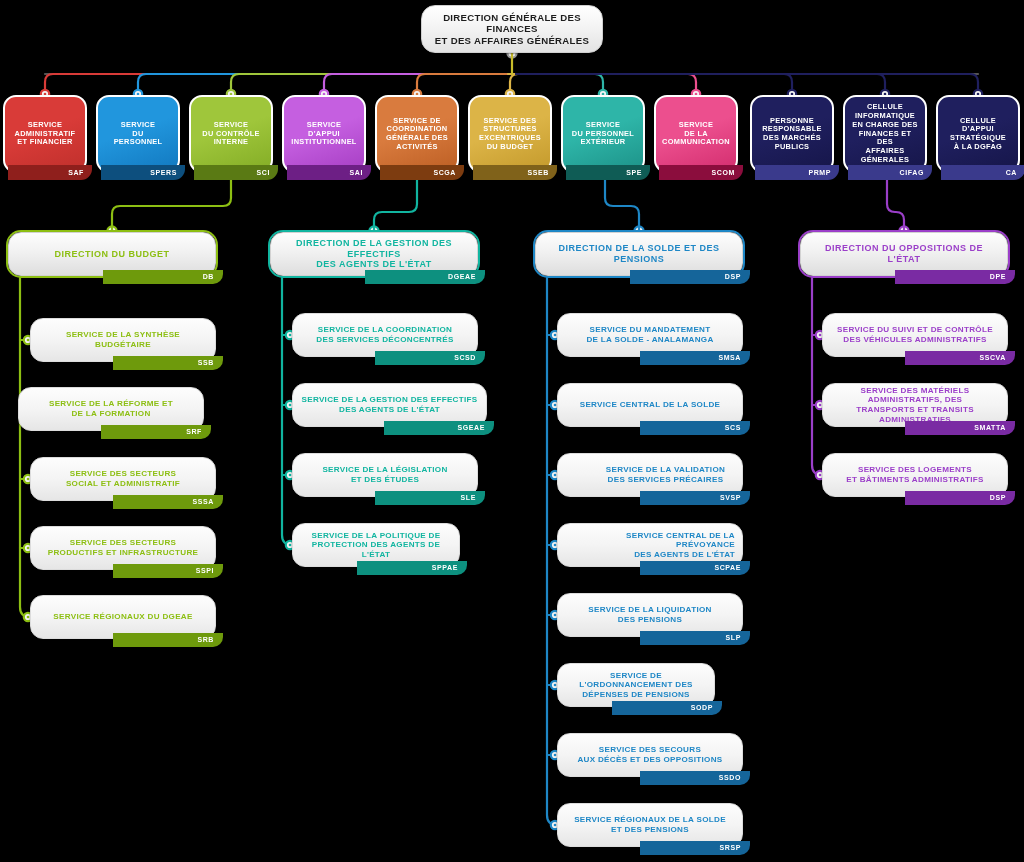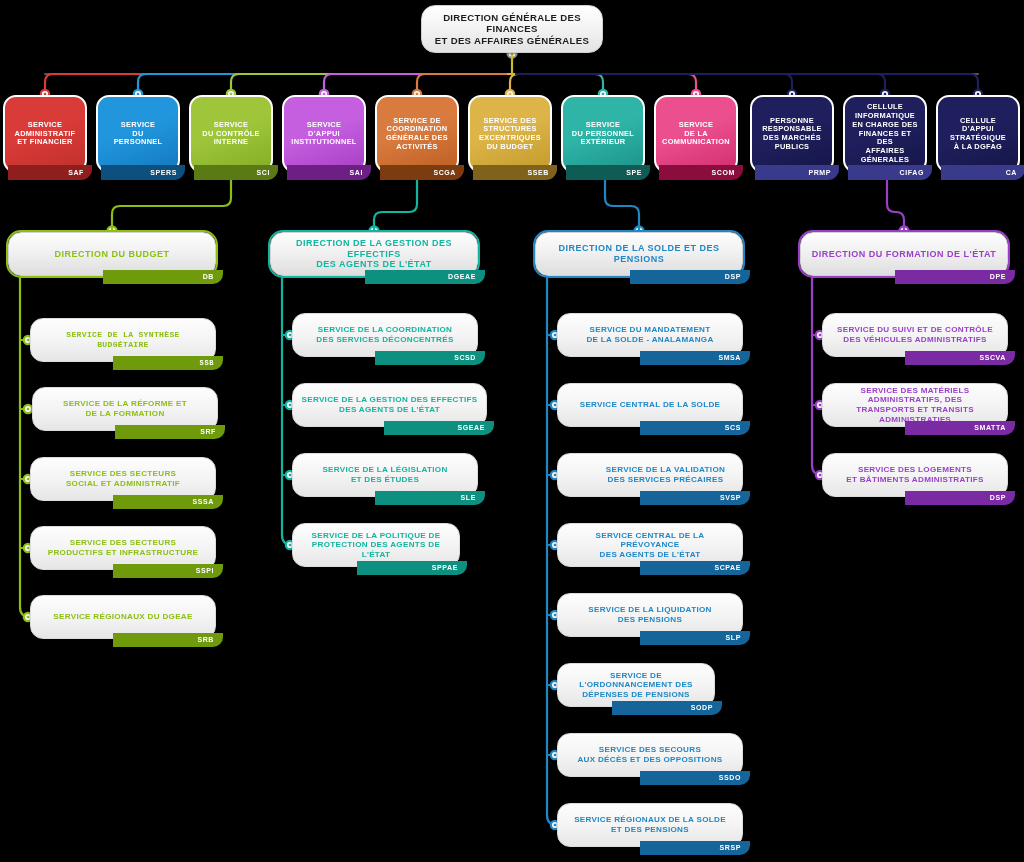--- a/index.html
+++ b/index.html
@@ -259,28 +259,28 @@
         </div>
         <div class="tag" style="background: rgb(58, 58, 140); border-bottom-right-radius: 11px; border-bottom-left-radius: 0px;">CA</div>
       </div>
       <div class="node dir" style="left: 8px; top: 232px; width: 208px;">
         <div class="plate" style="background: rgb(141, 191, 19);"></div>
         <div class="card" style="color: rgb(141, 191, 19); box-shadow: rgb(141, 191, 19) 0px 0px 0px 2px;">
           <span>DIRECTION DU BUDGET</span>
         </div>
         <div class="tag" style="background: rgb(110, 154, 12); border-bottom-right-radius: 10px;">DB</div>
       </div>
-      <div class="node srv" style="left: 30px; top: 318px; width: 186px; font-family: Liberation Mono, monospace;">
+      <div class="node srv" style="left: 30px; top: 318px; width: 186px;">
         <div class="plate" style="background: rgb(141, 191, 19);"></div>
         <div class="card" style="color: rgb(141, 191, 19);">
           <span>SERVICE DE LA SYNTHÈSE BUDGÉTAIRE</span>
         </div>
         <div class="tag" style="background: rgb(110, 154, 12); border-bottom-right-radius: 10px;">SSB</div>
       </div>
-      <div class="node srv" style="left: 32px; top: 387px; width: 186px;">
+      <div class="node srv" style="left: 18px; top: 387px; width: 186px;">
         <div class="plate" style="background: rgb(141, 191, 19);"></div>
         <div class="card" style="color: rgb(141, 191, 19);">
           <span>SERVICE DE LA RÉFORME ET<br>DE LA FORMATION</span>
         </div>
         <div class="tag" style="background: rgb(110, 154, 12); border-bottom-right-radius: 10px;">SRF</div>
       </div>
       <div class="node srv" style="left: 30px; top: 457px; width: 186px;">
         <div class="plate" style="background: rgb(141, 191, 19);"></div>
         <div class="card" style="color: rgb(141, 191, 19);">
           <span>SERVICE DES SECTEURS<br>SOCIAL ET ADMINISTRATIF</span>
@@ -359,21 +359,21 @@
       </div>
       <div class="node srv" style="left: 557px; top: 453px; width: 186px;">
         <div class="plate" style="background: rgb(30, 135, 198);"></div>
         <div class="card" style="color: rgb(30, 135, 198); padding-left: 31px;">
           <span>SERVICE DE LA VALIDATION<br>DES SERVICES PRÉCAIRES</span>
         </div>
         <div class="tag" style="background: rgb(21, 101, 154); border-bottom-right-radius: 10px;">SVSP</div>
       </div>
       <div class="node srv" style="left: 557px; top: 523px; width: 186px;">
         <div class="plate" style="background: rgb(30, 135, 198);"></div>
-        <div class="card" style="color: rgb(30, 135, 198);">
+        <div class="card" style="color: rgb(30, 135, 198); text-align: right;">
           <span>SERVICE CENTRAL DE LA PRÉVOYANCE<br>DES AGENTS DE L'ÉTAT</span>
         </div>
         <div class="tag" style="background: rgb(21, 101, 154); border-bottom-right-radius: 10px;">SCPAE</div>
       </div>
       <div class="node srv" style="left: 557px; top: 593px; width: 186px;">
         <div class="plate" style="background: rgb(30, 135, 198);"></div>
         <div class="card" style="color: rgb(30, 135, 198);">
           <span>SERVICE DE LA  LIQUIDATION<br>DES PENSIONS</span>
         </div>
         <div class="tag" style="background: rgb(21, 101, 154); border-bottom-right-radius: 10px;">SLP</div>
@@ -395,21 +395,21 @@
       <div class="node srv" style="left: 557px; top: 803px; width: 186px;">
         <div class="plate" style="background: rgb(30, 135, 198);"></div>
         <div class="card" style="color: rgb(30, 135, 198);">
           <span>SERVICE RÉGIONAUX DE LA SOLDE<br>ET DES PENSIONS</span>
         </div>
         <div class="tag" style="background: rgb(21, 101, 154); border-bottom-right-radius: 10px;">SRSP</div>
       </div>
       <div class="node dir" style="left: 800px; top: 232px; width: 208px;">
         <div class="plate" style="background: rgb(155, 63, 201);"></div>
         <div class="card" style="color: rgb(155, 63, 201); box-shadow: rgb(155, 63, 201) 0px 0px 0px 2px;">
-          <span>DIRECTION DU FORMATION DE L'ÉTAT</span>
+          <span>DIRECTION DU OPPOSITIONS DE L'ÉTAT</span>
         </div>
         <div class="tag" style="background: rgb(122, 43, 163); border-bottom-right-radius: 10px;">DPE</div>
       </div>
       <div class="node srv" style="left: 822px; top: 313px; width: 186px;">
         <div class="plate" style="background: rgb(155, 63, 201);"></div>
         <div class="card" style="color: rgb(155, 63, 201);">
           <span>SERVICE DU SUIVI ET DE CONTRÔLE<br>DES VÉHICULES ADMINISTRATIFS</span>
         </div>
         <div class="tag" style="background: rgb(122, 43, 163); border-bottom-right-radius: 10px;">SSCVA</div>
       </div>

